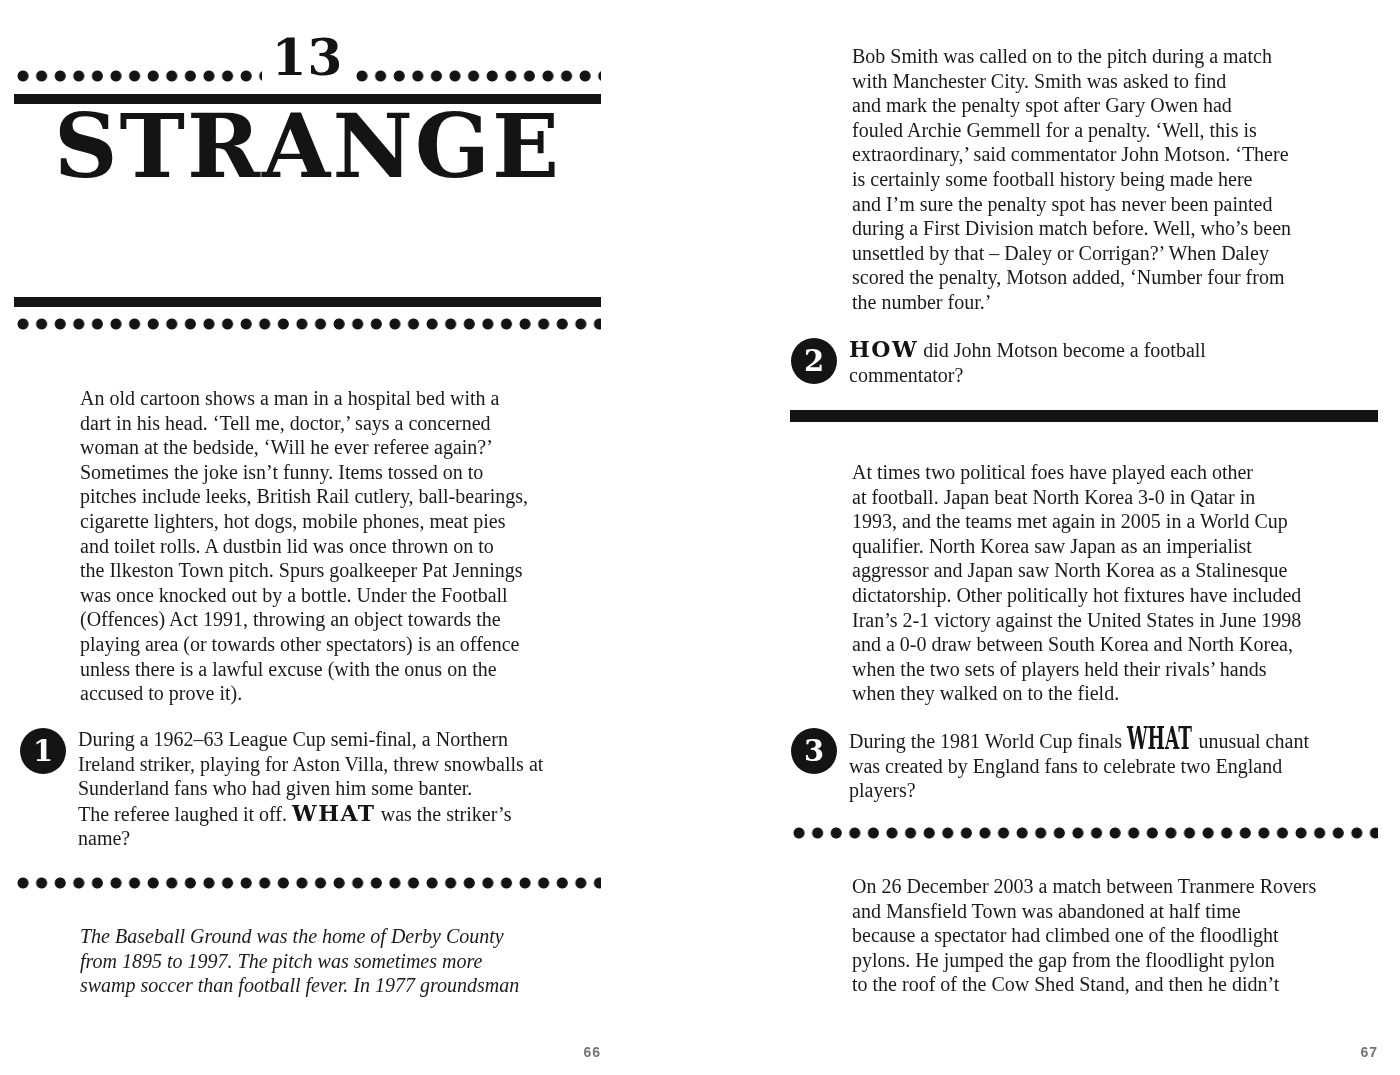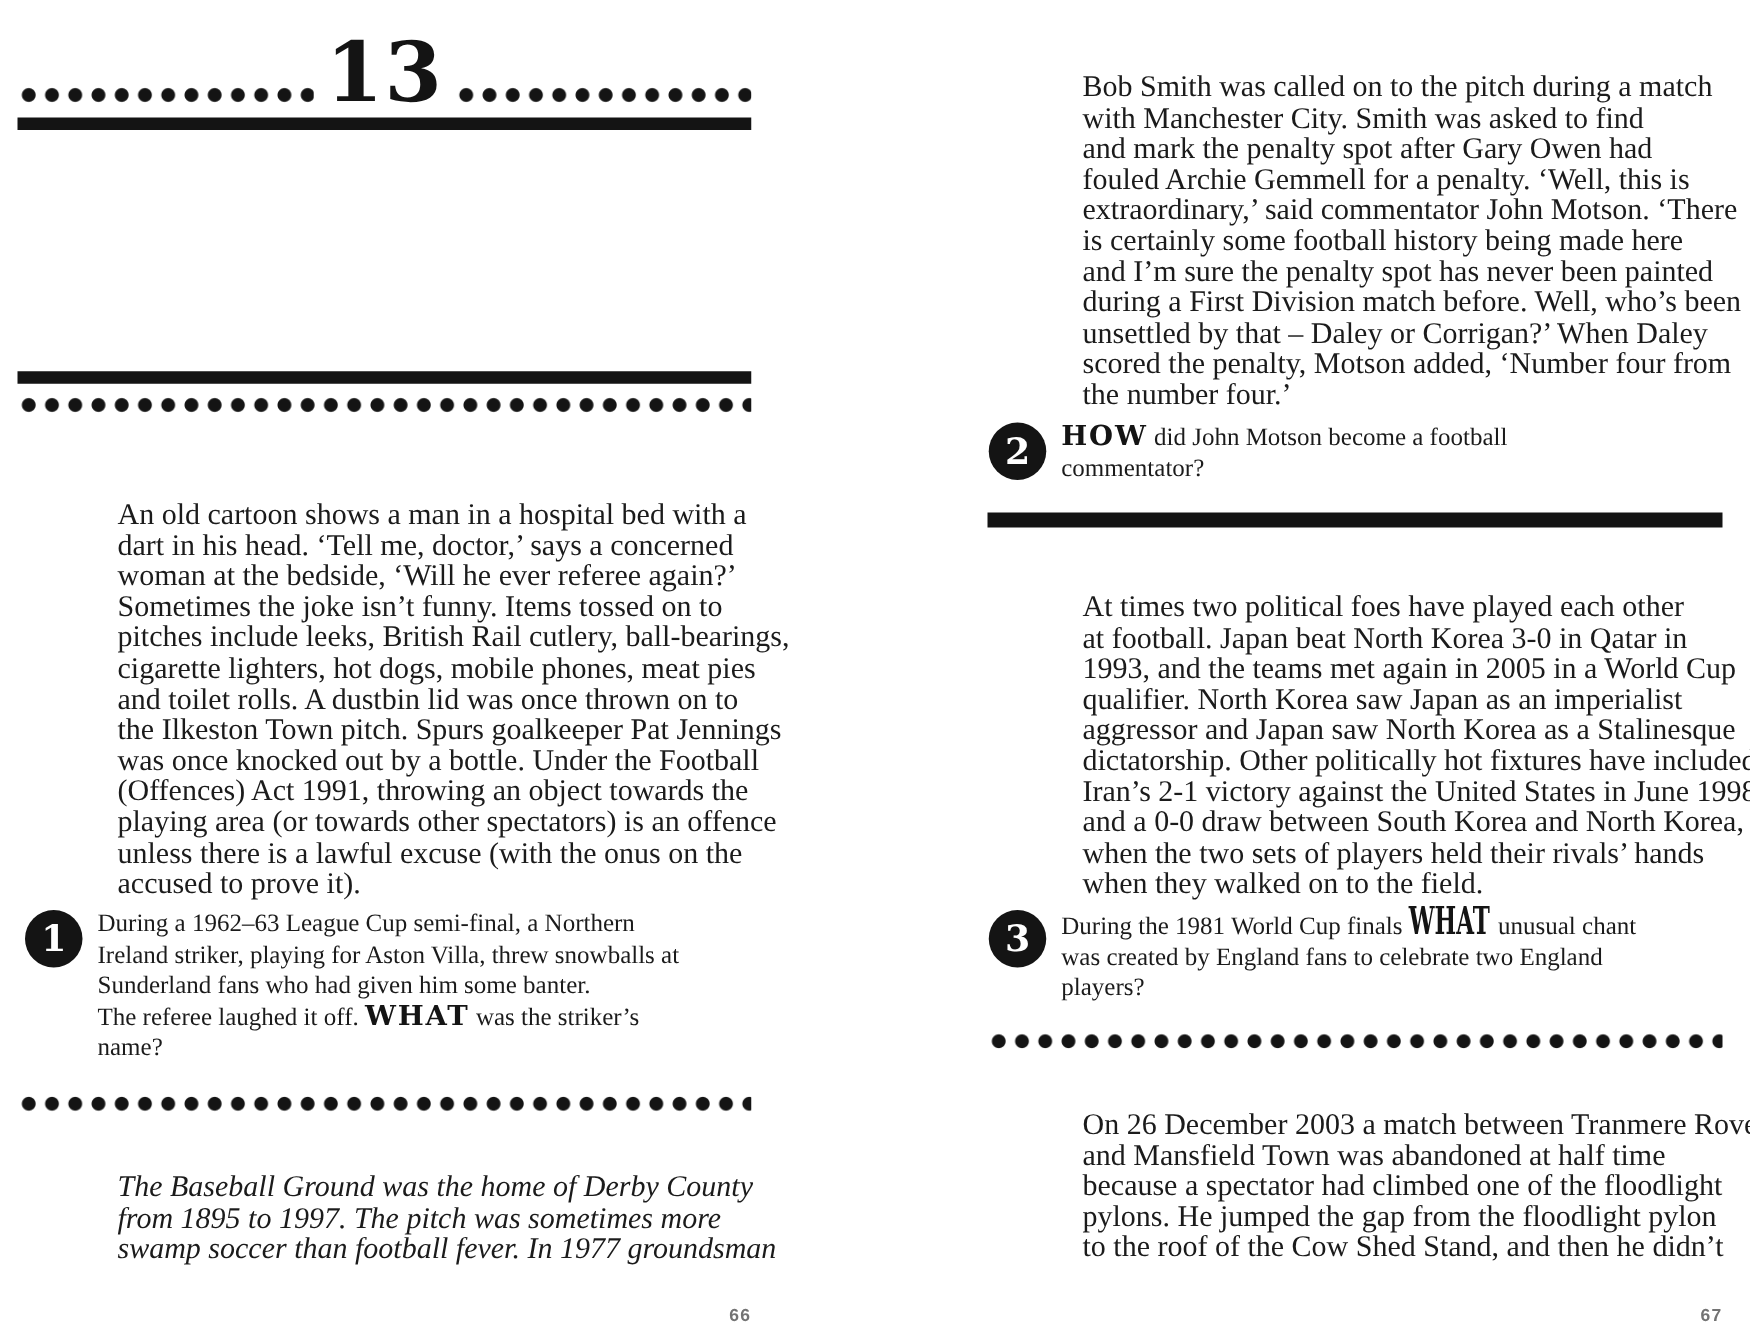--- a/index.html
+++ b/index.html
@@ -14,29 +14,29 @@
   .bar{position:absolute;left:0;right:0;height:10px;background:#141414;}
   .dots-bg{
     background-image:radial-gradient(circle at 9px 7px,#141414 5.1px,rgba(0,0,0,0) 5.9px);
     background-size:18.6px 14px;background-repeat:repeat-x;
   }
   .dotline{position:absolute;left:0;right:0;height:14px;}
 
   .chapter-row{position:absolute;top:28px;left:0;right:0;height:72px;display:flex;align-items:center;}
   .chapter-row .seg{flex:1;height:14px;position:relative;top:12px;}
   .chapter-num{
-    font-family:"DejaVu Serif",serif;font-weight:700;font-size:66px;line-height:1;
+    font-family:"DejaVu Serif",serif;font-weight:700;font-size:50px;line-height:1;
     letter-spacing:1px;color:#141414;padding:0 10px;position:relative;top:-6px;
   }
 
   .title{position:absolute;top:100px;left:0;right:0;margin:0;text-align:center;
     font-family:"DejaVu Serif",serif;font-weight:700;color:#141414;}
   .title .tline{display:block;font-size:88px;line-height:92px;letter-spacing:2px;}
 
-  .body{position:absolute;margin:16px;font-size:24px;line-height:24.6px;white-space:pre;}
+  .body{position:absolute;margin:2px;font-size:20px;line-height:24.6px;white-space:pre;}
   .page.left .body{left:64px;}
   .page.right .body{left:60px;}
 
   .question{position:absolute;display:flex;align-items:flex-start;}
   .page.left .question{left:6px;}
   .page.right .question{left:1px;}
   .badge{
     width:46px;height:46px;border-radius:50%;background:#141414;color:#ffffff;
     font-family:"DejaVu Serif",serif;font-weight:700;font-size:29px;
     display:flex;align-items:center;justify-content:center;flex:0 0 46px;margin-top:1px;
@@ -63,20 +63,21 @@
 
     <div class="chapter-row">
       <span class="seg dots-bg"></span>
       <span class="chapter-num">13</span>
       <span class="seg dots-bg"></span>
     </div>
 
     <div class="bar" style="top:94px;"></div>
 
     <h1 class="title">
+      <span class="tline">STRANGE</span>
     </h1>
 
     <div class="bar" style="top:297px;"></div>
     <div class="dotline dots-bg" style="top:317px;"></div>
 
     <p class="body" style="top:384px;">An old cartoon shows a man in a hospital bed with a
 dart in his head. ‘Tell me, doctor,’ says a concerned
 woman at the bedside, ‘Will he ever referee again?’
 Sometimes the joke isn’t funny. Items tossed on to
 pitches include leeks, British Rail cutlery, ball-bearings,

